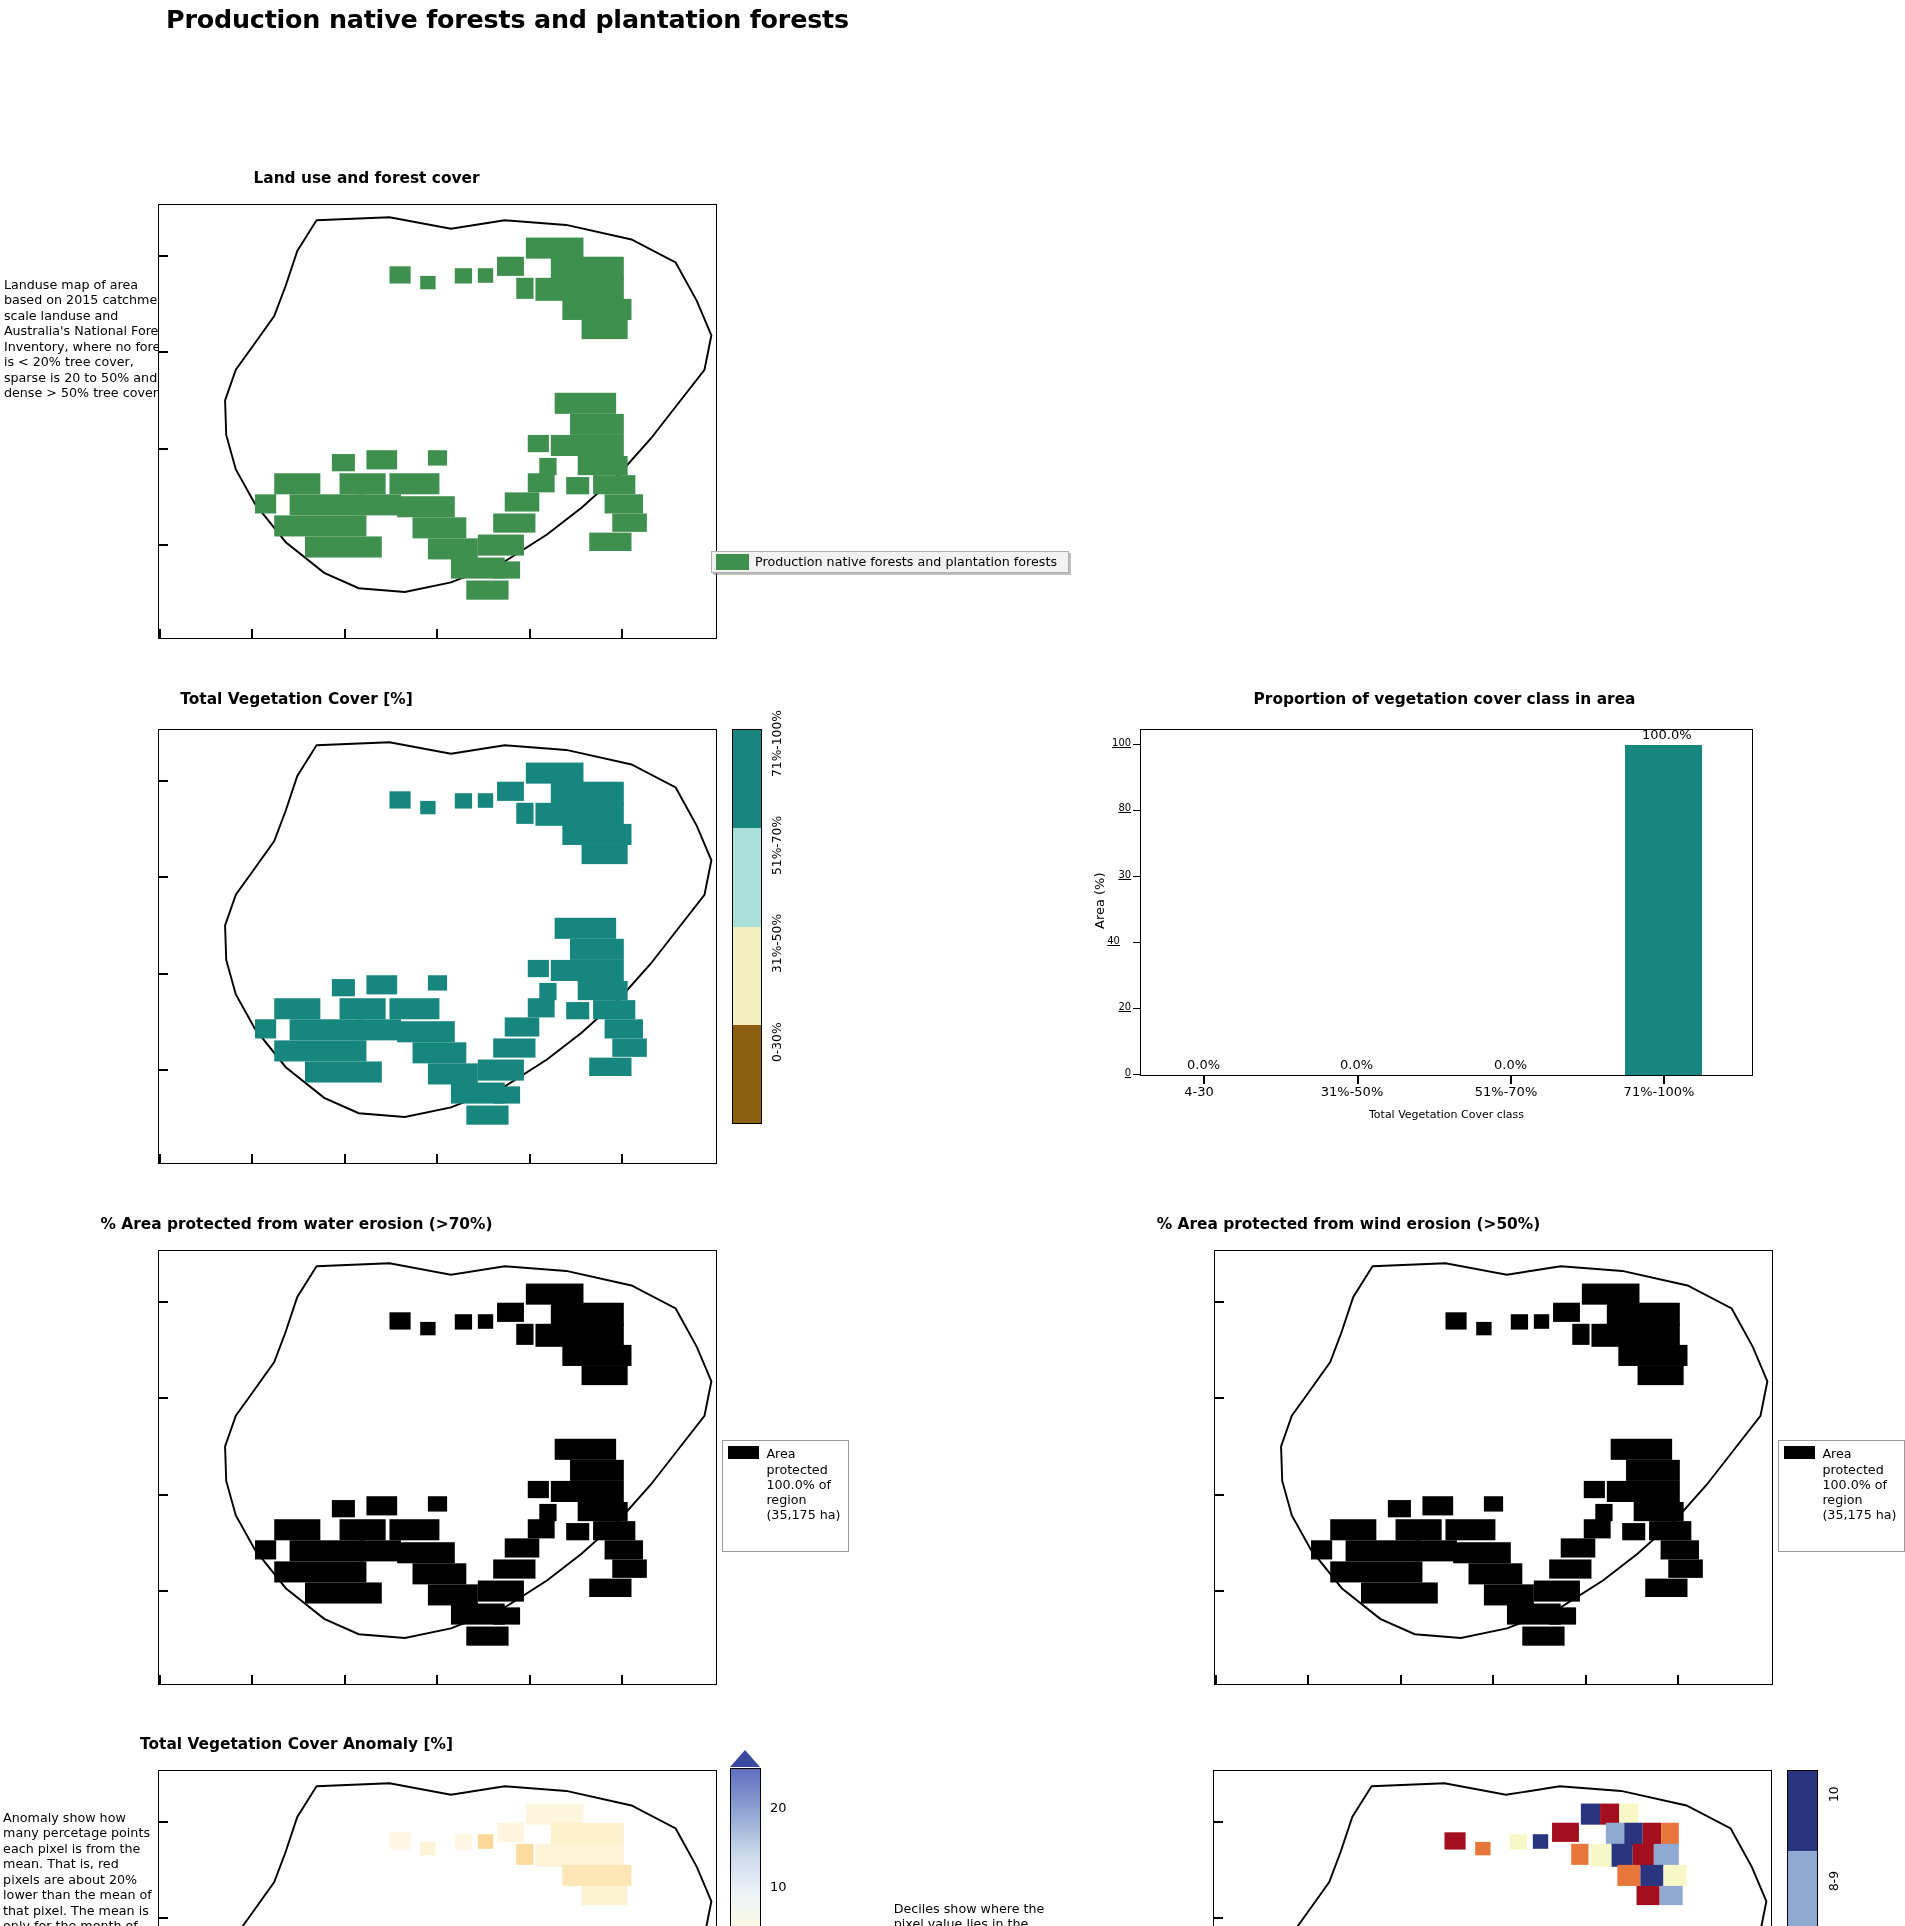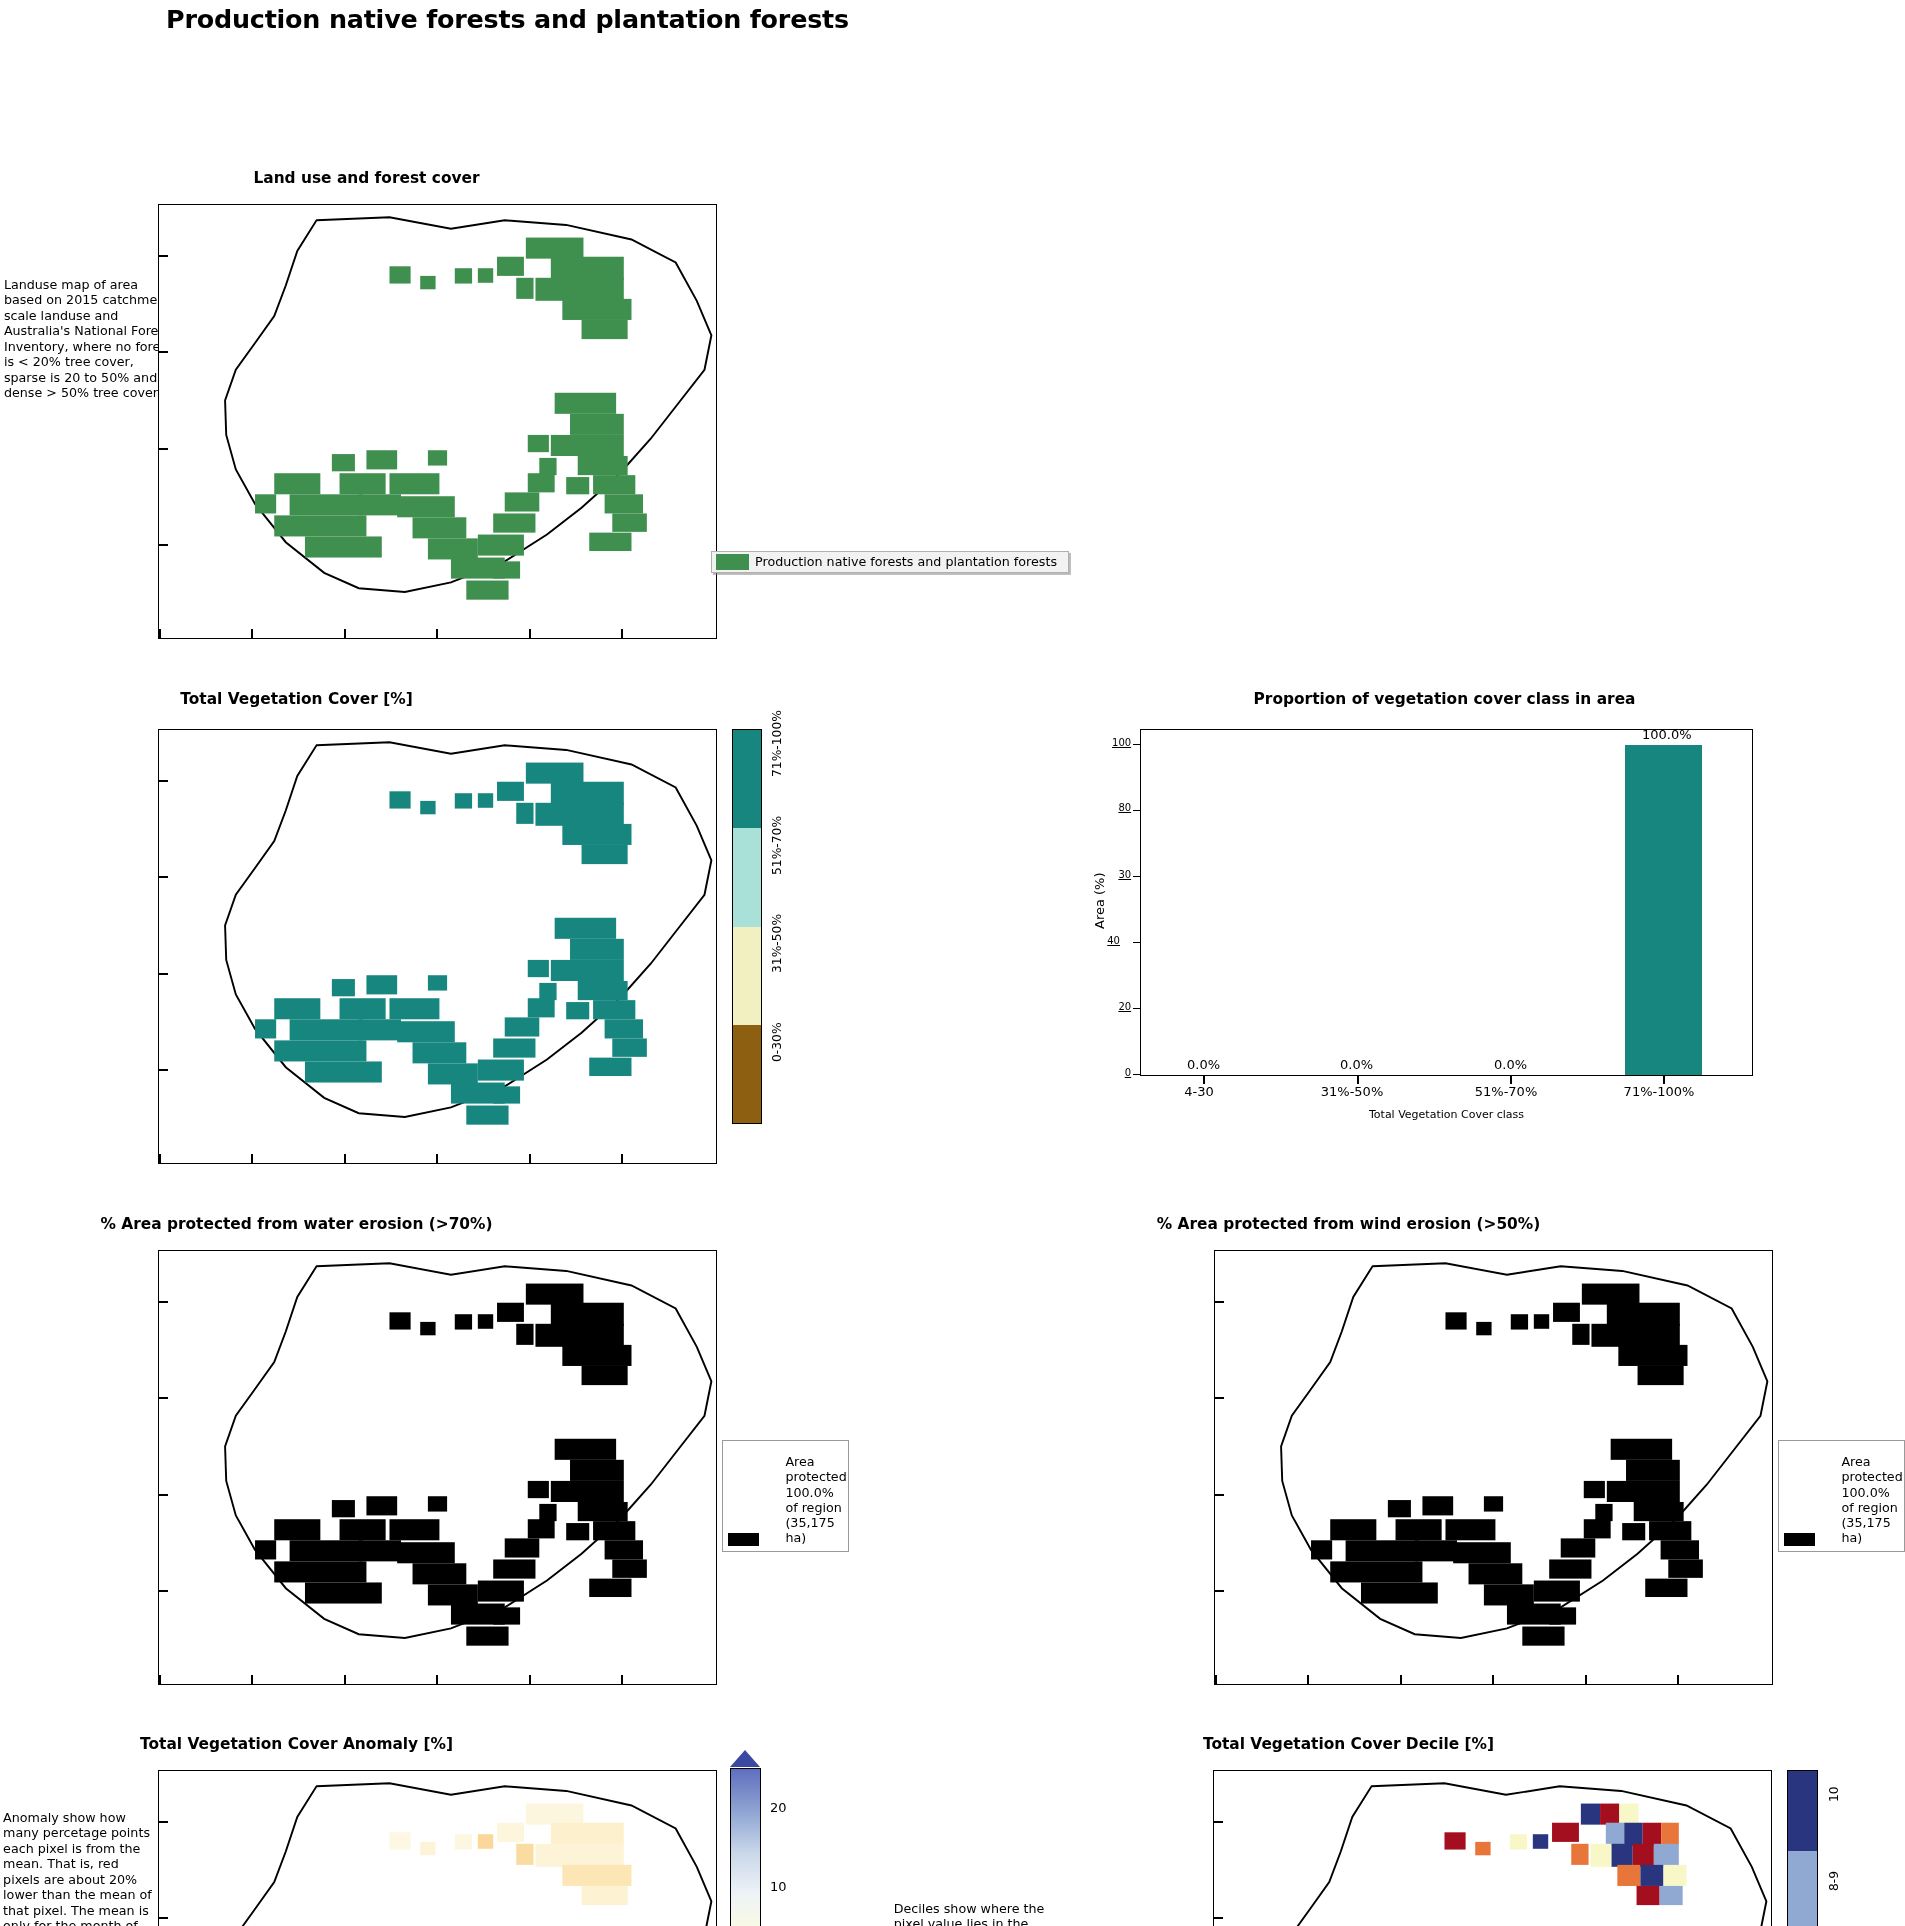--- a/index.html
+++ b/index.html
@@ -44,21 +44,21 @@
   .legend-box {
     position:absolute; background:#f2f2f2; border:0.8px solid #b0b0b0;
     box-shadow: 1.9px 1.9px 0 rgba(130,130,130,0.55);
     display:flex; align-items:center; padding:2.3px 5.4px 2.3px 3.9px;
   }
   .legend-swatch { width:33px; height:15.4px; background:#3f8f4f; margin-right:6.2px; }
   .legend-label { font-size:12.7px; }
 
   .legend-box2 {
     position:absolute; background:#ffffff; border:0.8px solid #9a9a9a;
-    display:flex; align-items:flex-end; padding:5.4px 5.4px;gap:19px;
+    display:flex; align-items:flex-start; padding:5.4px 5.4px;
   }
   .legend-swatch2 { width:31px; height:13px; background:#000; margin-right:7px; flex:0 0 auto;}
   .legend-label2 { font-size:12.7px; line-height:1.2; white-space:pre-line; }
 
   
   .cbar { position:absolute; border:0.8px solid #000; }
   .cbar-seg { width:100%; }
   .cbar-tick-label {
     position:absolute; font-size:12.3px;
     transform: rotate(-90deg); transform-origin: left top;
@@ -522,21 +522,20 @@
                   #fdf3c0 55%, #fbd88e 66%, #f0a05c 76%,
                   #e06a44 86%, #c13b32 94%, #9c1122 100%);"></div>
 
     <div class="cbar-cont-label" style="left:770px; top:65px;">20</div>
     <div class="cbar-cont-label" style="left:770px; top:144px;">10</div>
 
   </div>
 
   <div class="panel" style="left:886px; top:1735px; width:1021px; height:501px;">
 
-    <div class="panel-title" style="left:0px; top:0px; width:925px;">Total Vegetation Cover Decile [%]</div>
 
     <div class="sidenote" style="left:7.7px; top:166px; width:162px;">Deciles show where the pixel value lies in the record, from highest to lowest, for that month. That is, red pixels are in the lowest 10% of records for that month of the map using baseline from 2001 to 2019.</div>
 
     <div class="mapbox" style="left:327px; top:35px; width:559px; height:435px;">
       <svg class="mapsvg" viewBox="0 0 1450 1130" preserveAspectRatio="none">
         <path d="M410,40 L600,32 L760,62 L900,40 L1060,52 L1230,90 L1345,150
                  L1400,250 L1438,340 L1420,430 L1350,520 L1280,610 L1200,700
                  L1100,790 L1010,860 L900,930 L760,985 L640,1010 L520,1000
                  L430,960 L330,880 L250,780 L200,690 L175,600 L172,510
                  L200,430 L250,360 L300,290 L330,210 L360,120 Z" fill="none" stroke="#000" stroke-width="5"></path>

